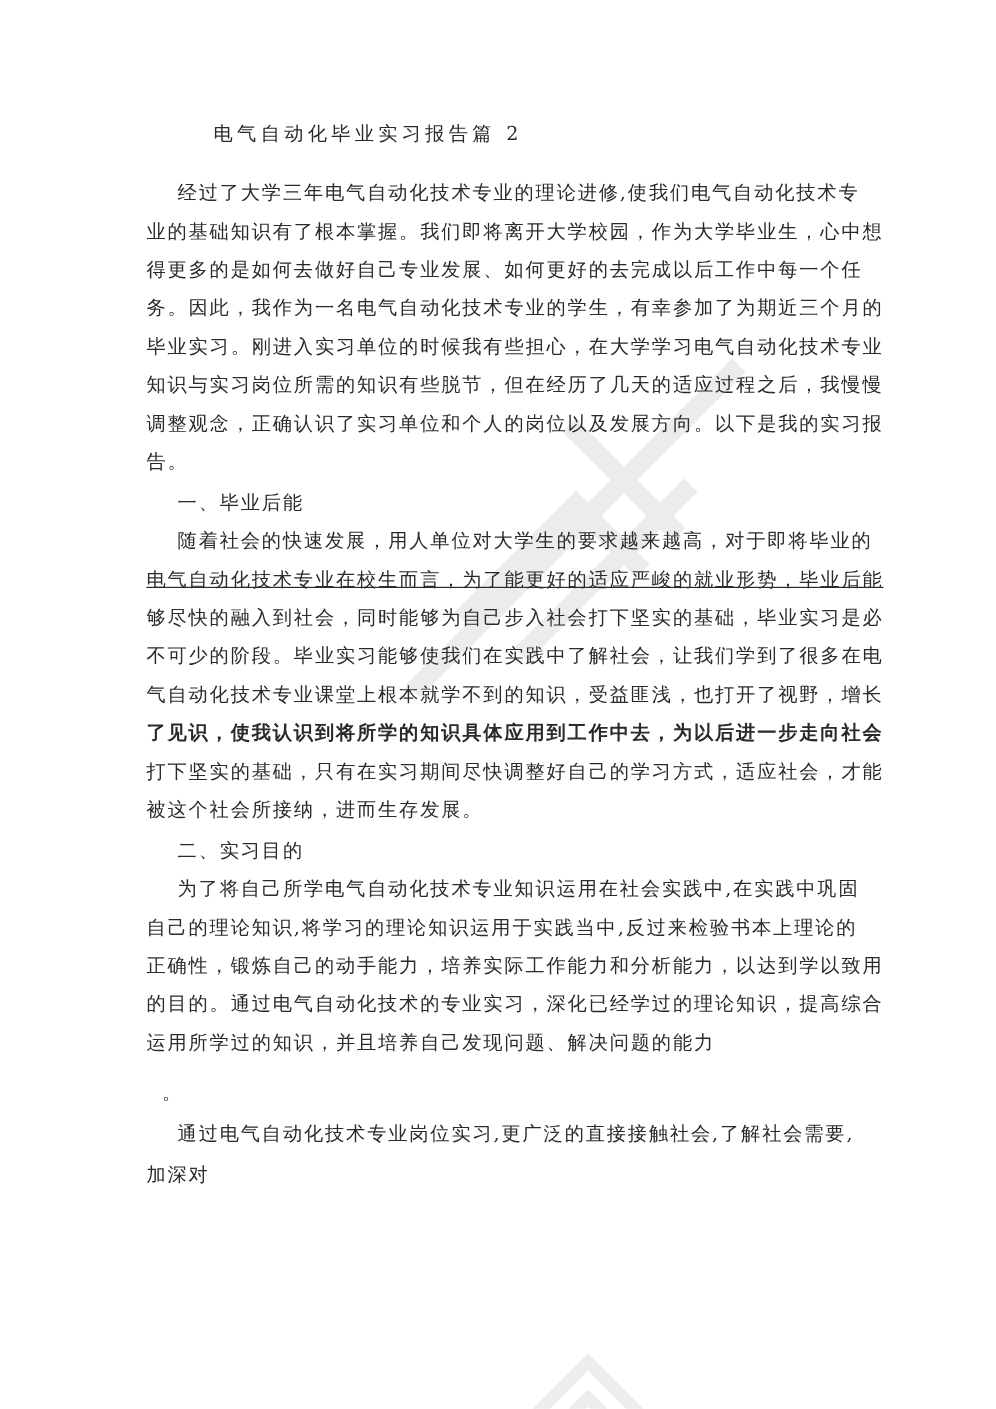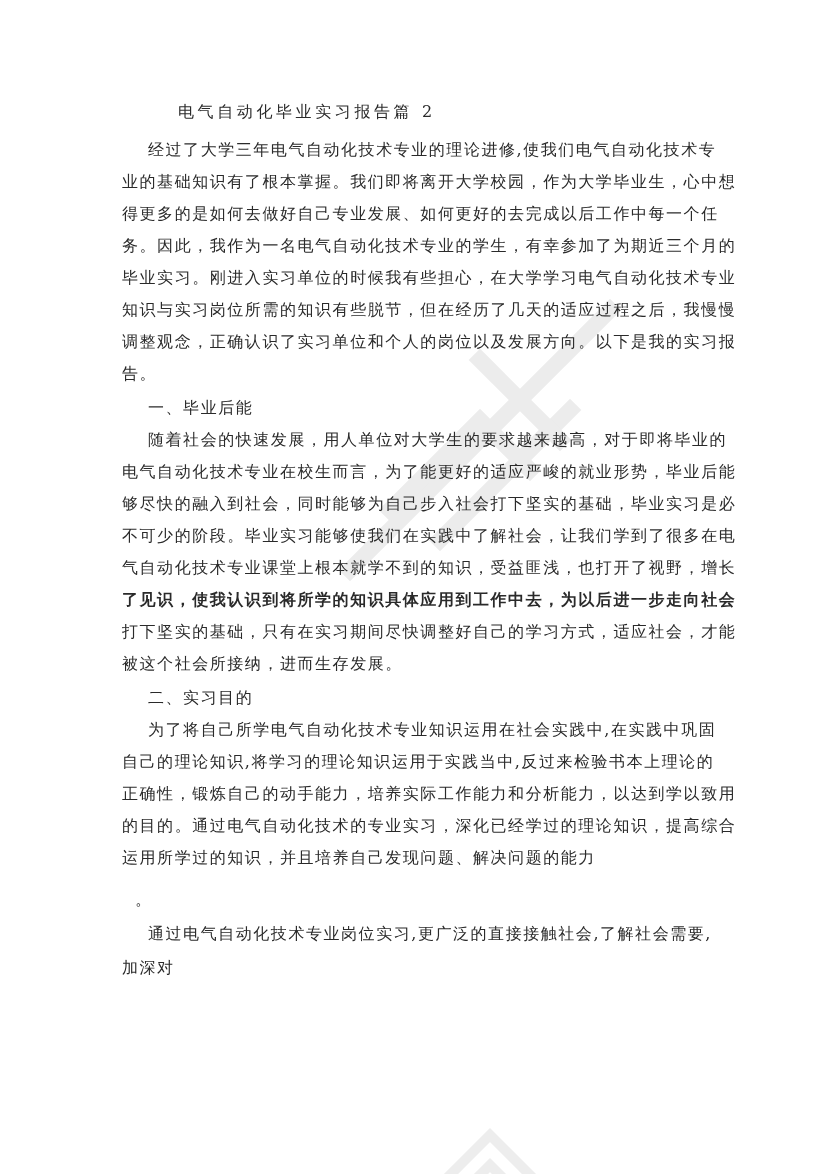--- a/index.html
+++ b/index.html
@@ -3,21 +3,21 @@
 <meta charset="utf-8">
 <style>
   html, body { margin: 0; padding: 0; background: #ffffff; }
   body { width: 830px; height: 1174px; position: relative; overflow: hidden;
          font-family: "DejaVu Serif", "Liberation Serif", serif; color: #2a2a2a; }
   .page { position: absolute; left: 0; top: 0; width: 830px; height: 862px; background: #fff; }
   .watermark { position: absolute; pointer-events: none; }
   .wm-top { left: 330px; top: 290px; width: 300px; height: 300px; }
   .wm-bottom { left: 420px; top: 1115px; width: 140px; height: 80px; }
   .title { position: absolute; left: 178px; top: 102px; font-size: 16px; letter-spacing: 3.6px; white-space: nowrap; }
-  .line { position: absolute; left: 122px; font-size: 16px; white-space: nowrap; letter-spacing: 1.55px; line-height: 20px; }
+  .line { position: absolute; left: 122px; font-size: 16px; white-space: nowrap; letter-spacing: 1.55px; line-height: 20px; margin-top: 11px; }
   .indent { left: 148px; }
 </style>
 </head>
 <body>
 
 <div class="page">
 
   <svg class="watermark wm-top" viewBox="0 0 300 300">
     <g fill="none" stroke="#ececec" stroke-width="16" stroke-linecap="square">
       <path d="M20 280 L280 20"></path>
@@ -40,21 +40,21 @@
       <div class="line indent" style="top: 140px;">经过了大学三年电气自动化技术专业的理论进修,使我们电气自动化技术专</div>
       <div class="line" style="top: 172px;">业的基础知识有了根本掌握。我们即将离开大学校园，作为大学毕业生，心中想</div>
       <div class="line" style="top: 204px;">得更多的是如何去做好自己专业发展、如何更好的去完成以后工作中每一个任</div>
       <div class="line" style="top: 236px;">务。因此，我作为一名电气自动化技术专业的学生，有幸参加了为期近三个月的</div>
       <div class="line" style="top: 268px;">毕业实习。刚进入实习单位的时候我有些担心，在大学学习电气自动化技术专业</div>
       <div class="line" style="top: 300px;">知识与实习岗位所需的知识有些脱节，但在经历了几天的适应过程之后，我慢慢</div>
       <div class="line" style="top: 332px;">调整观念，正确认识了实习单位和个人的岗位以及发展方向。以下是我的实习报</div>
       <div class="line" style="top: 364px;">告。</div>
       <div class="line indent" style="top: 398px;">一、毕业后能</div>
       <div class="line indent" style="top: 430px;">随着社会的快速发展，用人单位对大学生的要求越来越高，对于即将毕业的</div>
-      <div class="line" style="top: 462px;">电气自动化技术专业在校生而言，为了能更好的适应严峻的就业形势，毕业后能</div>
+      <div class="line" style="top: 462px; text-decoration: underline;">电气自动化技术专业在校生而言，为了能更好的适应严峻的就业形势，毕业后能</div>
       <div class="line" style="top: 494px;">够尽快的融入到社会，同时能够为自己步入社会打下坚实的基础，毕业实习是必</div>
       <div class="line" style="top: 526px;">不可少的阶段。毕业实习能够使我们在实践中了解社会，让我们学到了很多在电</div>
       <div class="line" style="top: 558px;">气自动化技术专业课堂上根本就学不到的知识，受益匪浅，也打开了视野，增长</div>
       <div class="line" style="top: 590px; font-weight: bold;">了见识，使我认识到将所学的知识具体应用到工作中去，为以后进一步走向社会</div>
       <div class="line" style="top: 622px;">打下坚实的基础，只有在实习期间尽快调整好自己的学习方式，适应社会，才能</div>
       <div class="line" style="top: 654px;">被这个社会所接纳，进而生存发展。</div>
       <div class="line indent" style="top: 688px;">二、实习目的</div>
       <div class="line indent" style="top: 720px;">为了将自己所学电气自动化技术专业知识运用在社会实践中,在实践中巩固</div>
       <div class="line" style="top: 752px; text-align: right;">自己的理论知识,将学习的理论知识运用于实践当中,反过来检验书本上理论的</div>
       <div class="line" style="top: 784px;">正确性，锻炼自己的动手能力，培养实际工作能力和分析能力，以达到学以致用</div>

